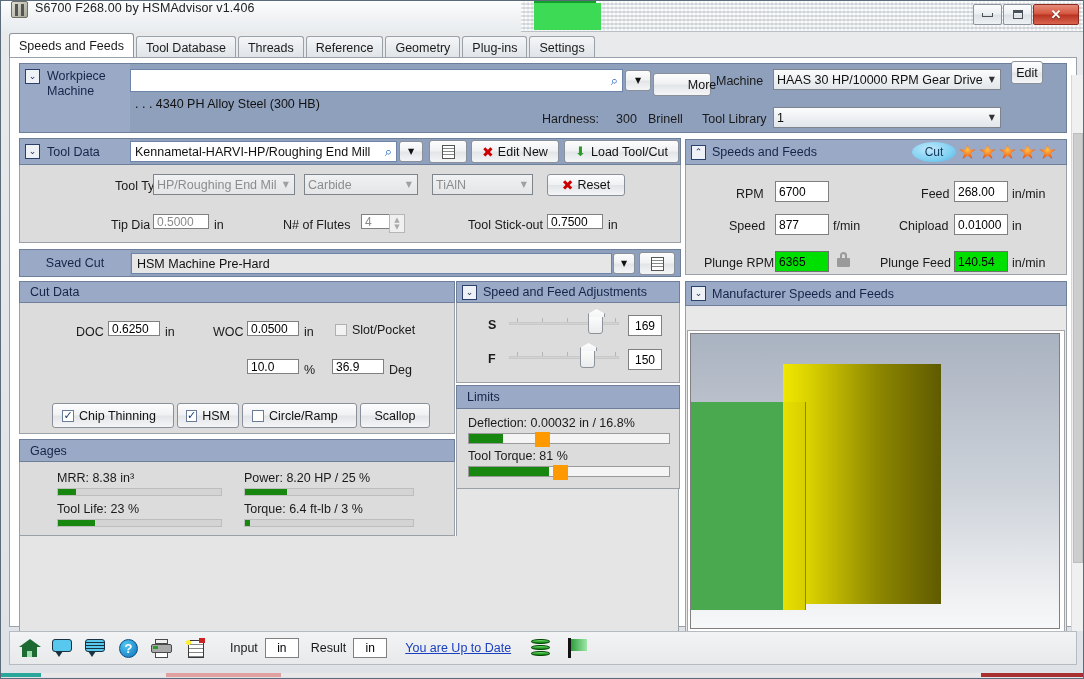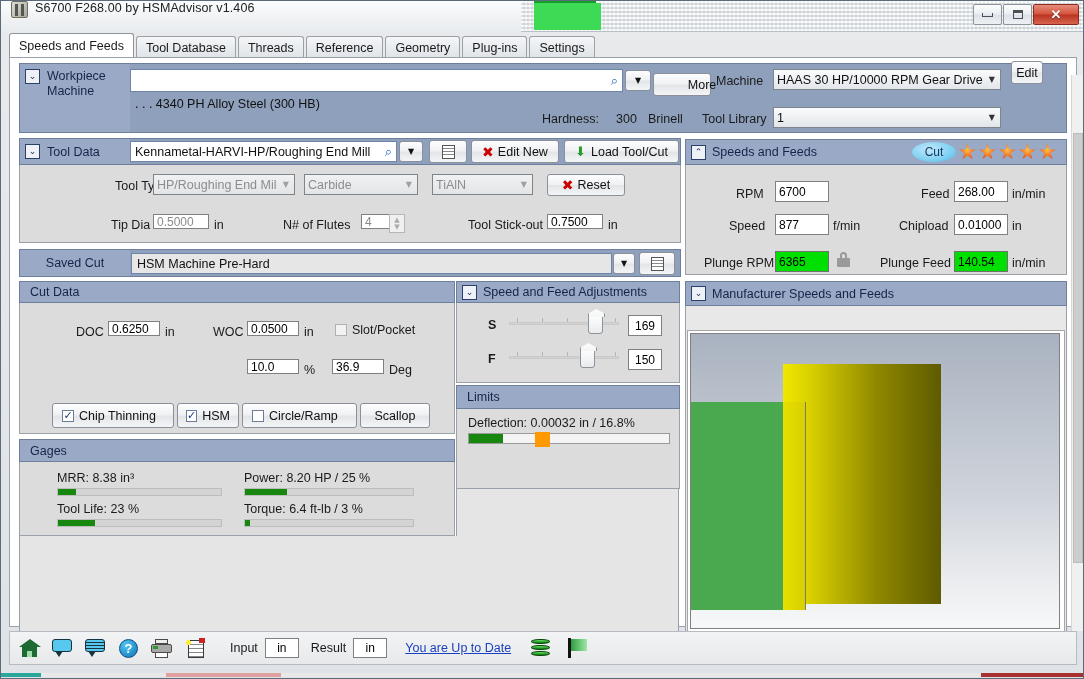--- a/index.html
+++ b/index.html
@@ -426,20 +426,27 @@
   </div>
   <div style="position:absolute;left:455px;top:408px;width:224px;height:80px;background:#dcdcdc;border:1px solid #9aa1a9;border-top:none;"></div>
 
   <div style="position:absolute;left:467px;top:415px;width:202px;">
     <div class="lab">Deflection: 0.00032 in / 16.8%</div>
     <div class="lbar" style="margin-top:3px;">
       <div class="fill" style="width:17%"></div>
       <div class="mark" style="left:33%"></div>
     </div>
   </div>
+  <div style="position:absolute;left:467px;top:448px;width:202px;">
+    <div class="lab">Tool Torque: 81 %</div>
+    <div class="lbar" style="margin-top:3px;">
+      <div class="fill" style="width:40%"></div>
+      <div class="mark" style="left:42%"></div>
+    </div>
+  </div>
 
   <div class="panel-hdr" style="position:absolute;left:684px;top:138px;width:382px;height:26px;border:1px solid #6e7f9c;">
     <div class="chev">⌃</div>
     <span class="lbl">Speeds and Feeds</span>
     <div style="margin-left:auto;display:flex;align-items:center;padding-right:10px;">
       <div class="cutbadge">
           <span>Cut</span>
         </div>
       <div class="star"></div>
       <div class="star"></div>

